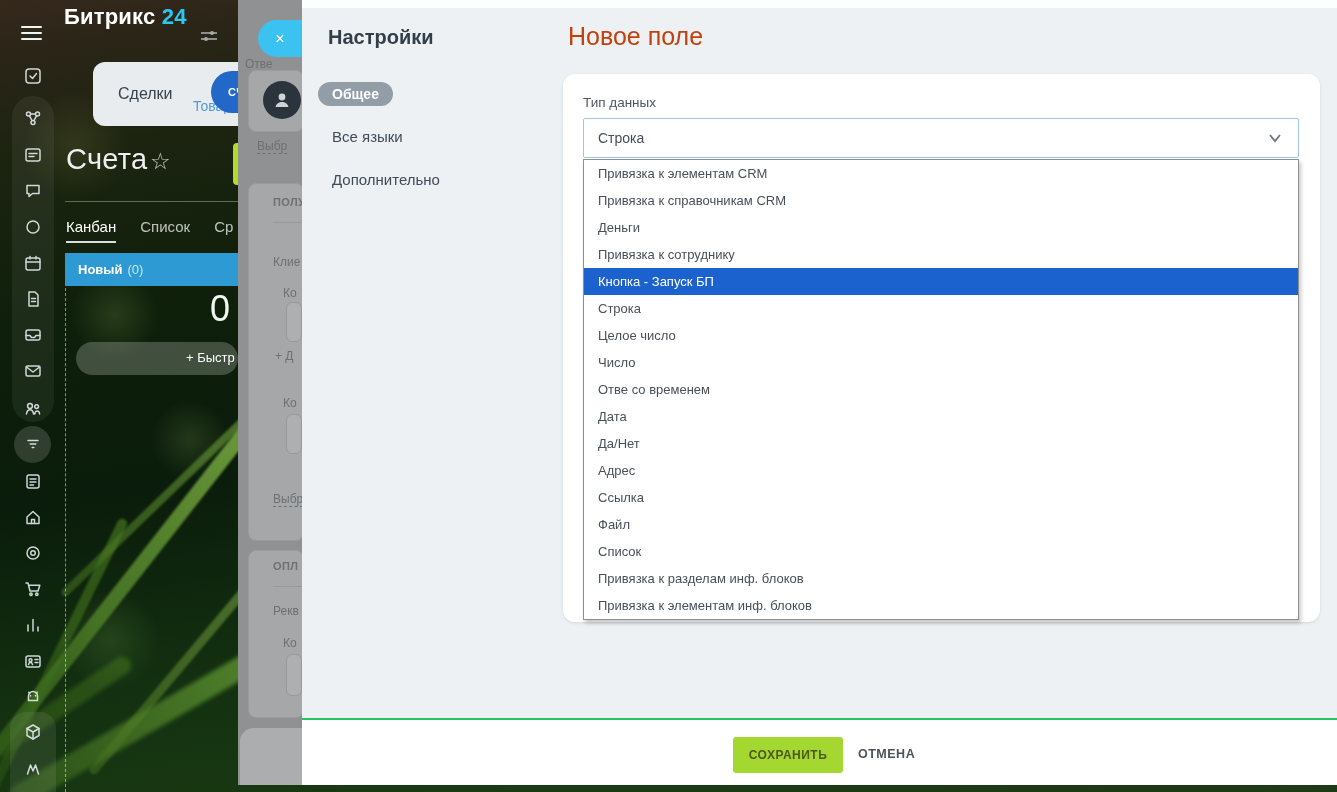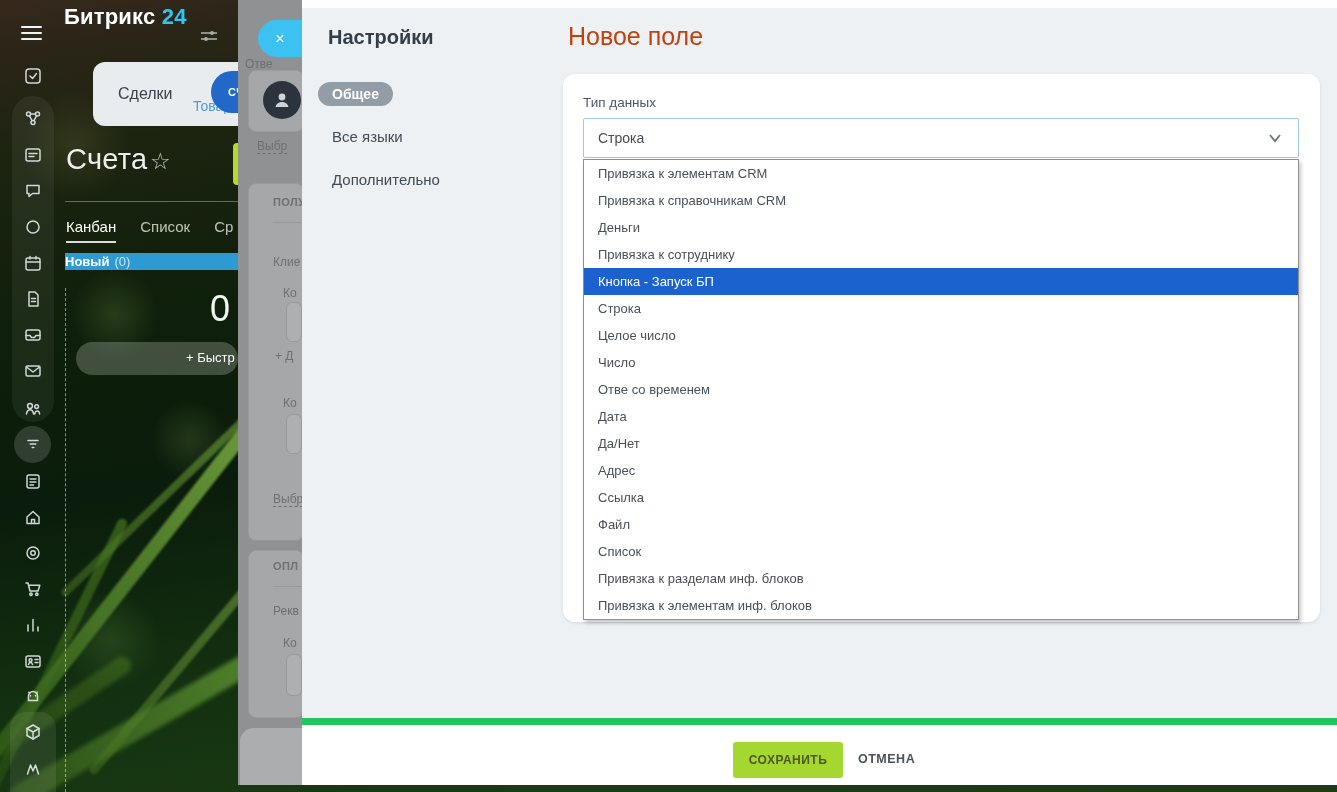--- a/index.html
+++ b/index.html
@@ -48,22 +48,22 @@
   .invoice-pill{ position:absolute; left:118px; top:9px; width:70px; height:42px; border-radius:21px;
                  background:#2168c8; color:#fff; font-size:11px; font-weight:700; letter-spacing:.6px;
                  display:flex; align-items:center; justify-content:flex-start; padding-left:17px; cursor:pointer; }
   .page-title { position:absolute; left:66px; top:143px; font-size:29px; color:rgba(255,255,255,.93); letter-spacing:.3px; }
   .star { position:absolute; left:150px; top:148px; font-size:23px; color:rgba(255,255,255,.75); cursor:pointer; }
   .green-sliver { position:absolute; left:233px; top:143px; width:12px; height:42px; background:#b5d92c; border-radius:4px 0 0 4px; }
   .title-rule { position:absolute; left:65px; top:201px; width:173px; height:0; border-top:1.5px solid rgba(255,255,255,.32); }
   .view-tabs { position:absolute; left:66px; top:218px; display:flex; gap:24px; white-space:nowrap; }
   .vtab { font-size:15px; color:rgba(255,255,255,.72); padding-bottom:6px; cursor:pointer; }
   .vtab.active { color:#fff; border-bottom:2px solid rgba(255,255,255,.85); }
-  .col-head { position:absolute; left:65px; top:253px; width:173px; height:17px; background:var(--column-blue);
-              display:flex; align-items:center; }
+  .col-head { position:absolute; left:65px; top:253px; width:173px; height:33px; background:var(--column-blue);
+              display:flex; align-items:center; padding-left:13px; }
   .col-head .cname { color:#fff; font-weight:700; font-size:13px; }
   .col-head .ccount{ color:rgba(255,255,255,.75); font-size:13px; margin-left:5px; }
   .col-dash { position:absolute; left:65px; top:288px; height:504px; width:0; border-left:1px dashed rgba(255,255,255,.5); }
   .col-total { position:absolute; left:130px; top:288px; width:100px; text-align:right; font-size:36px; font-weight:300; color:#f2f6f2; }
   .quick-bar { position:absolute; left:76px; top:342px; width:162px; height:33px; border-radius:17px;
                background:rgba(255,255,255,.22); cursor:pointer; }
   .quick-bar span { position:absolute; left:110px; top:8px; font-size:13px; font-weight:400; color:#fff; white-space:nowrap; }
 
   
   .ghost-zone { position:absolute; left:238px; top:0; width:64px; height:785px; overflow:hidden; z-index:2; background:#8f9192; }
@@ -99,21 +99,21 @@
   .select-box .val { position:absolute; left:14px; top:11px; font-size:14px; color:#454e58; }
   .select-box .chev { position:absolute; right:16px; top:13px; }
 
   .dd-list { position:absolute; left:281px; top:159px; width:716px; background:#fff;
              border:1px solid #8f8f8f; box-shadow:2px 3px 4px rgba(0,0,0,.22); }
   .dd-item { height:27px; line-height:27px; padding-left:14px; font-size:13px; color:#48505a;
              white-space:nowrap; cursor:pointer; }
   .dd-item.selected { background:var(--accent-blue); color:#fff; }
 
   .panel-footer { position:absolute; left:0; top:718px; width:100%; height:67px; background:#fff;
-                  border-top:7px solid #22c55e; }
+                  border-top:2px solid #22c55e; }
   .save-btn { position:absolute; left:431px; top:17px; width:110px; height:36px; background:var(--save-green);
               border:none; border-radius:3px; font-family:inherit; font-size:12px; font-weight:700;
               letter-spacing:.5px; color:#4d581c; cursor:pointer; }
   .cancel-btn { position:absolute; left:556px; top:27px; font-size:12.5px; font-weight:700; letter-spacing:.5px;
                 color:#4b525c; cursor:pointer; background:none; border:none; font-family:inherit; }
 </style>
 </head>
 <body>
 
 <div id="app">

